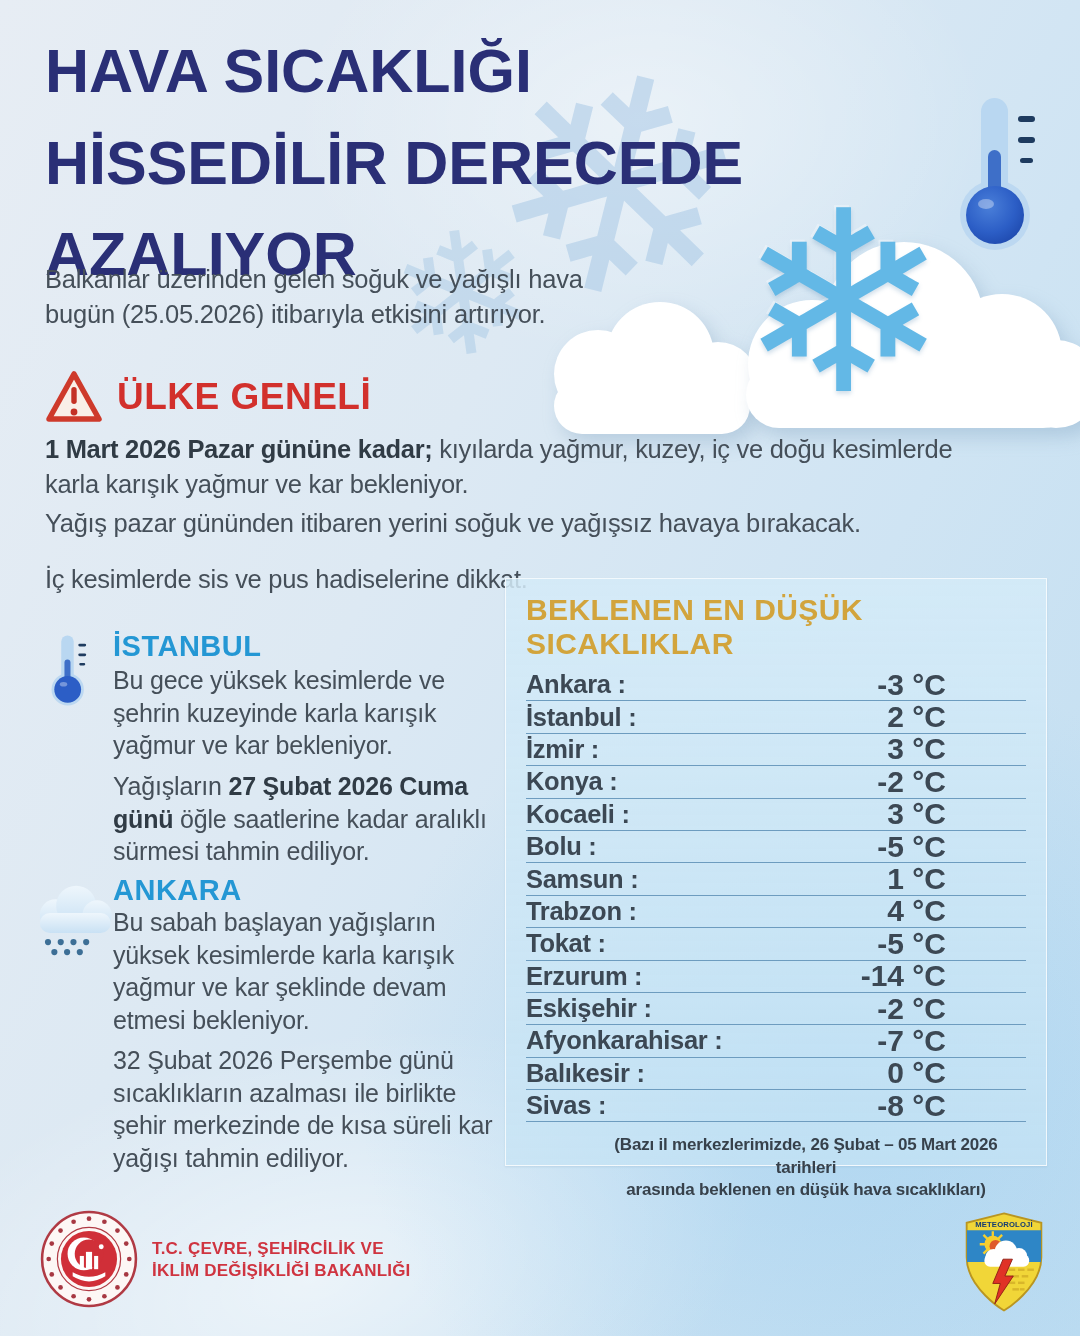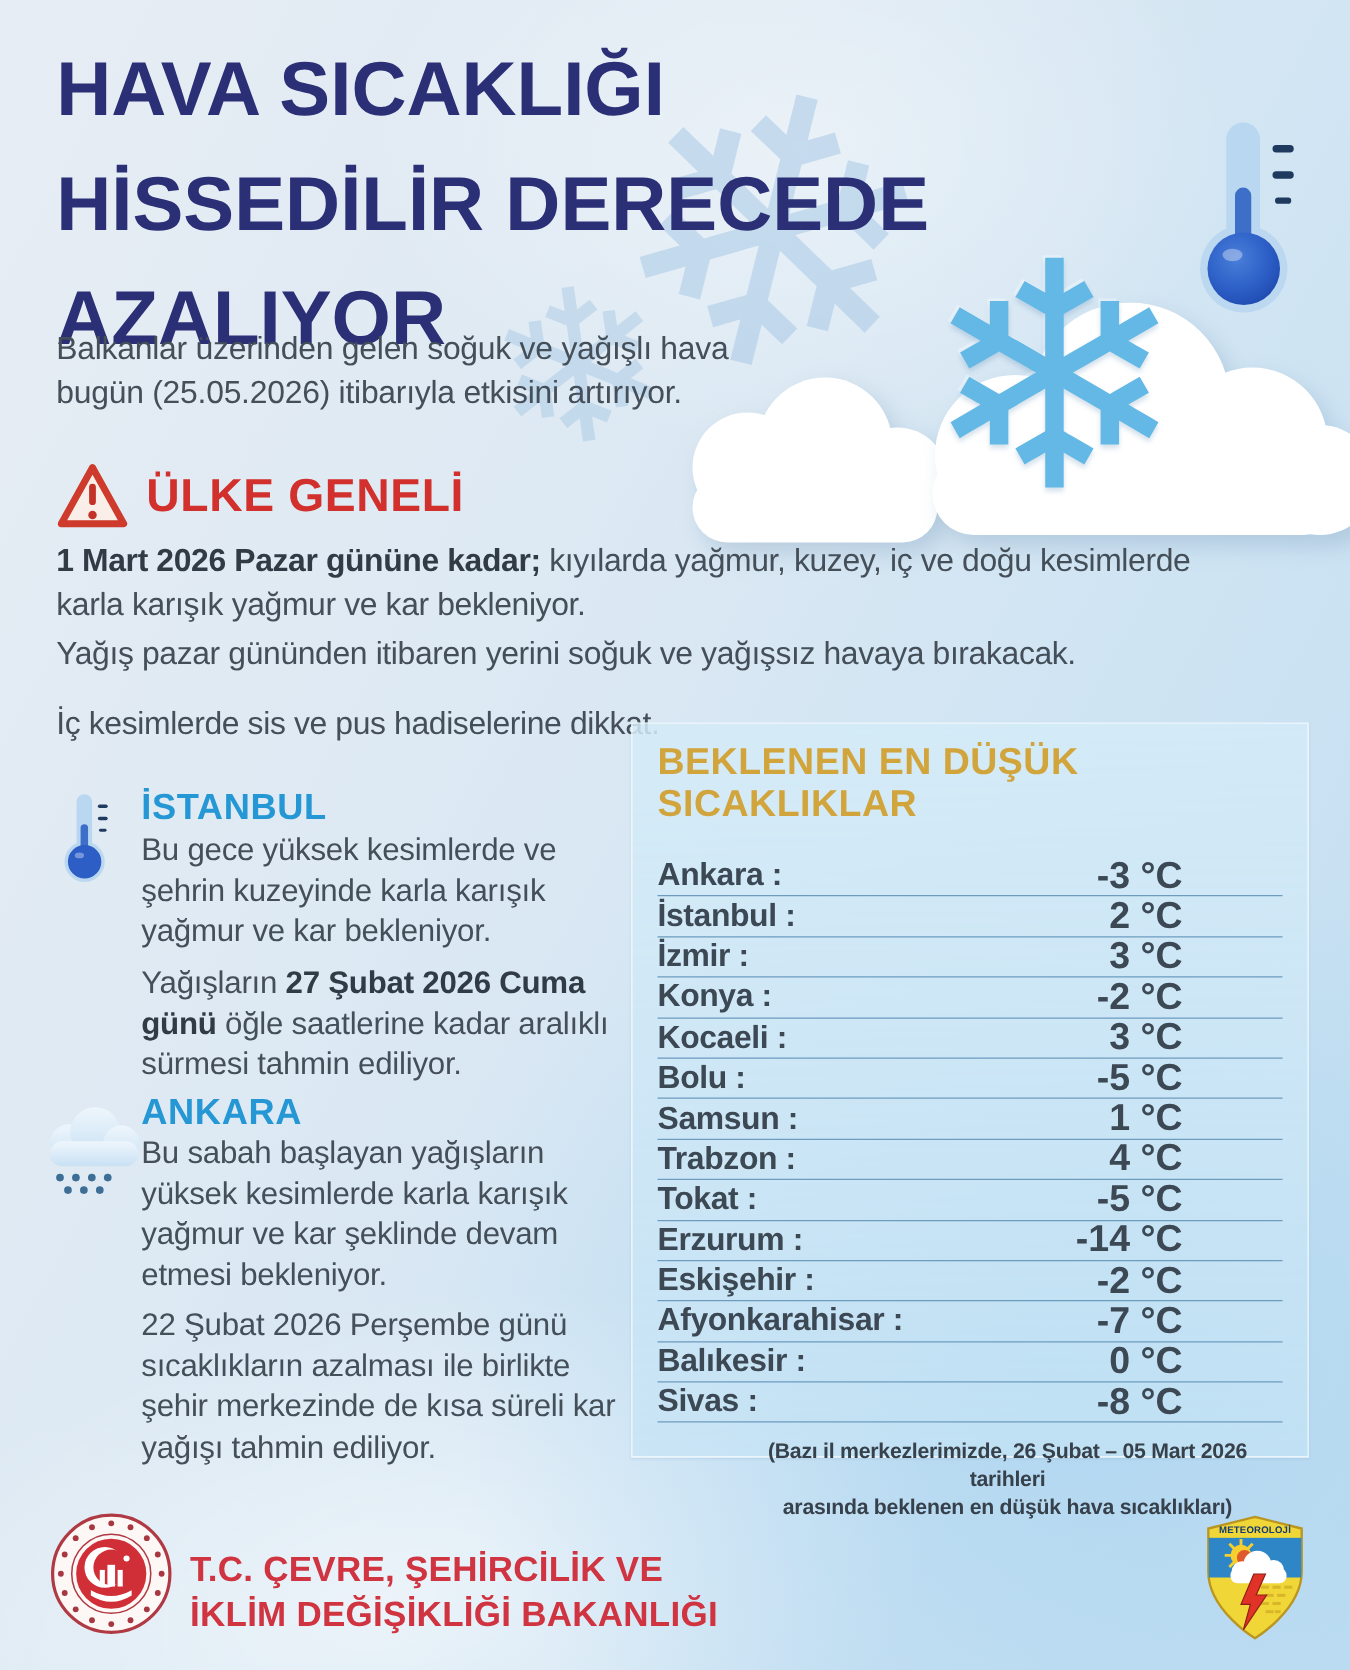--- a/index.html
+++ b/index.html
@@ -58,31 +58,31 @@
   .p-ist1 { top:664px; }
   .p-ist2 { top:770px; }
   .p-ank1 { top:906px; }
   .p-ank2 { top:1044px; }
 
   
   .panel { position:absolute; left:505px; top:578px; width:542px; height:588px; z-index:7;
     background:linear-gradient(180deg, rgba(212,235,248,.85), rgba(198,228,245,.65));
     border:1px solid rgba(255,255,255,.75); box-shadow:0 1px 2px rgba(130,165,195,.25);
     padding:14px 20px 0 20px; }
-  .panel-title { color:#d2a43c; font-size:30px; font-weight:700; letter-spacing:.4px; margin-bottom:24px; }
+  .panel-title { color:#d2a43c; font-size:30px; font-weight:700; letter-spacing:.4px; margin-bottom:8px; }
   .trow { display:flex; align-items:center; height:32.4px; border-bottom:1px solid #6d9cbf; }
   .tcity { flex:0 0 255px; color:#3c4854; font-size:25.5px; font-weight:700; letter-spacing:-0.3px; }
   .ttemp { flex:0 0 165px; text-align:right; color:#3c4854; font-size:30px; font-weight:700; }
   .footnote { margin-top:12px; padding-left:60px; text-align:center; color:#37414b;
     font-size:17px; font-weight:700; line-height:1.32; letter-spacing:-0.2px; }
 
   
   .ministry-logo { position:absolute; left:38px; top:1208px; z-index:6; }
   .ministry-name { position:absolute; left:152px; top:1238px; z-index:6;
-    color:#cf3440; font-size:28px; font-weight:700; line-height:1.3; letter-spacing:.2px; }
+    color:#cf3440; font-size:17px; font-weight:700; line-height:1.3; letter-spacing:.2px; }
   .met-logo { position:absolute; left:962px; top:1210px; z-index:6; }
 </style>
 </head>
 <body>
 
 <div class="page">
 
   <div class="swoosh swoosh-a"></div>
   <div class="swoosh swoosh-b"></div>
   <div class="swoosh swoosh-c"></div>
@@ -178,21 +178,21 @@
         <circle cx="36" cy="68" r="3.4"></circle>
         <circle cx="50" cy="68" r="3.4"></circle>
         <circle cx="64" cy="68" r="3.4"></circle>
       <circle cx="29" cy="79" r="3.4"></circle>
         <circle cx="43" cy="79" r="3.4"></circle>
         <circle cx="57" cy="79" r="3.4"></circle>
     </g>
   </svg>
   <div class="sec-head head-ank">ANKARA</div>
   <p class="colpara p-ank1">Bu sabah başlayan yağışların yüksek kesimlerde karla karışık yağmur ve kar şeklinde devam etmesi bekleniyor.</p>
-  <p class="colpara p-ank2">22 Şubat 2026 Perşembe günü sıcaklıkların azalması ile birlikte şehir merkezinde de kısa süreli kar yağışı tahmin ediliyor.</p>
+  <p class="colpara p-ank2">32 Şubat 2026 Perşembe günü sıcaklıkların azalması ile birlikte şehir merkezinde de kısa süreli kar yağışı tahmin ediliyor.</p>
 
   <div class="panel">
     <div class="panel-title">BEKLENEN EN DÜŞÜK SICAKLIKLAR</div>
 
     <div class="trow">
         <span class="tcity">Ankara :</span>
         <span class="ttemp">-3 °C</span>
       </div>
     <div class="trow">
         <span class="tcity">İstanbul :</span>

